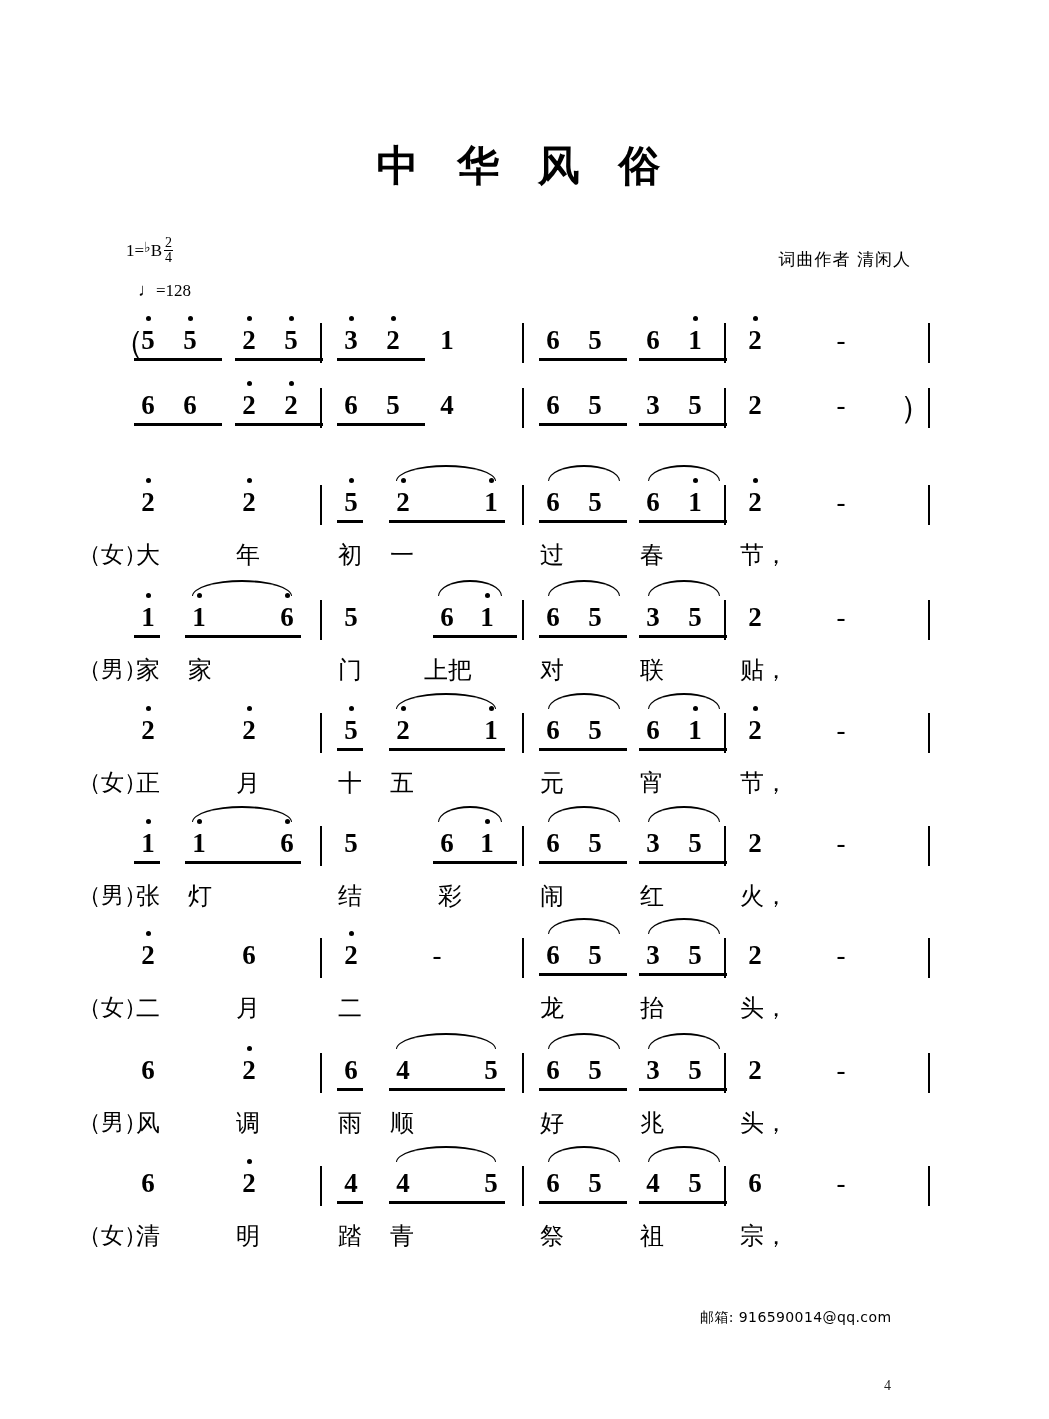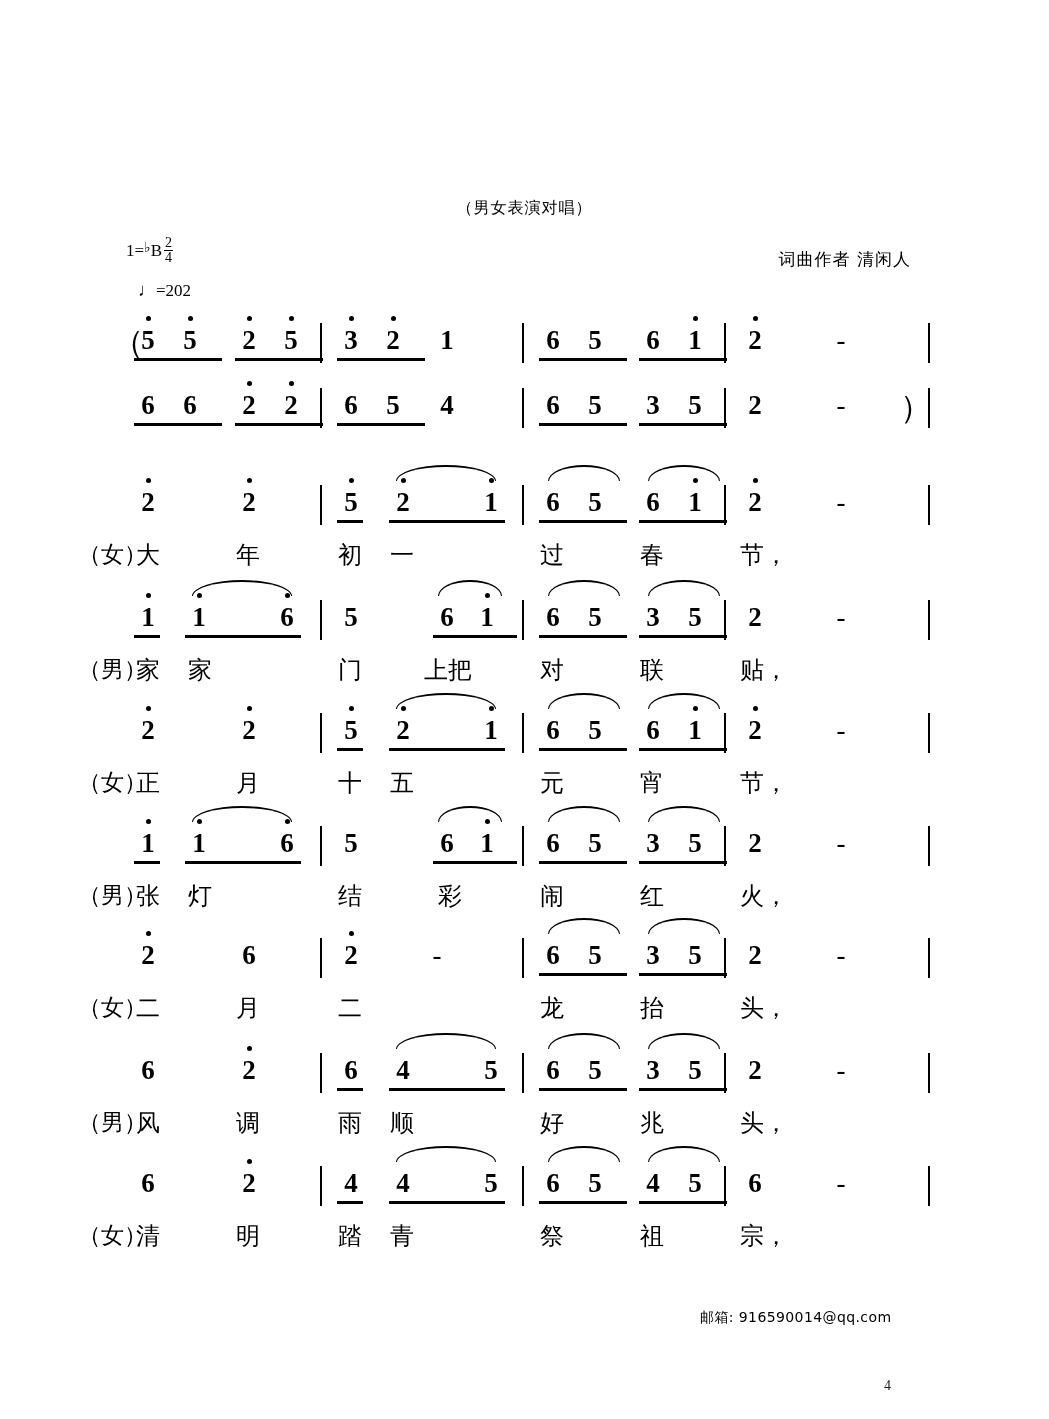--- a/index.html
+++ b/index.html
@@ -199,28 +199,28 @@
     font-family: "Liberation Serif", serif;
     font-size: 14px;
     color: #222;
   }
 </style>
 </head>
 <body>
 
 <div class="page">
 
-  <div class="subtitle">（男女表演对唱）</div>
+  <div class="title">中 华 风 俗</div>
 
   <div class="keysig">
     <span>1=</span><span class="flat">♭</span><span>B</span><span class="frac"><span class="num">2</span><span class="den">4</span></span>
   </div>
 
   <div class="tempo">
-    <span class="notehead">♩</span><span>=202</span>
+    <span class="notehead">♩</span><span>=128</span>
   </div>
 
   <div class="composer">词曲作者  清闲人</div>
 
   <div class="row" style="top:325px">
     <div class="notes">
       <div class="paren" style="left:112px">（</div>
 
       <div class="note" style="left:135px">5<span class="dotabove"></span></div>
       <div class="note" style="left:177px">5<span class="dotabove"></span></div>

